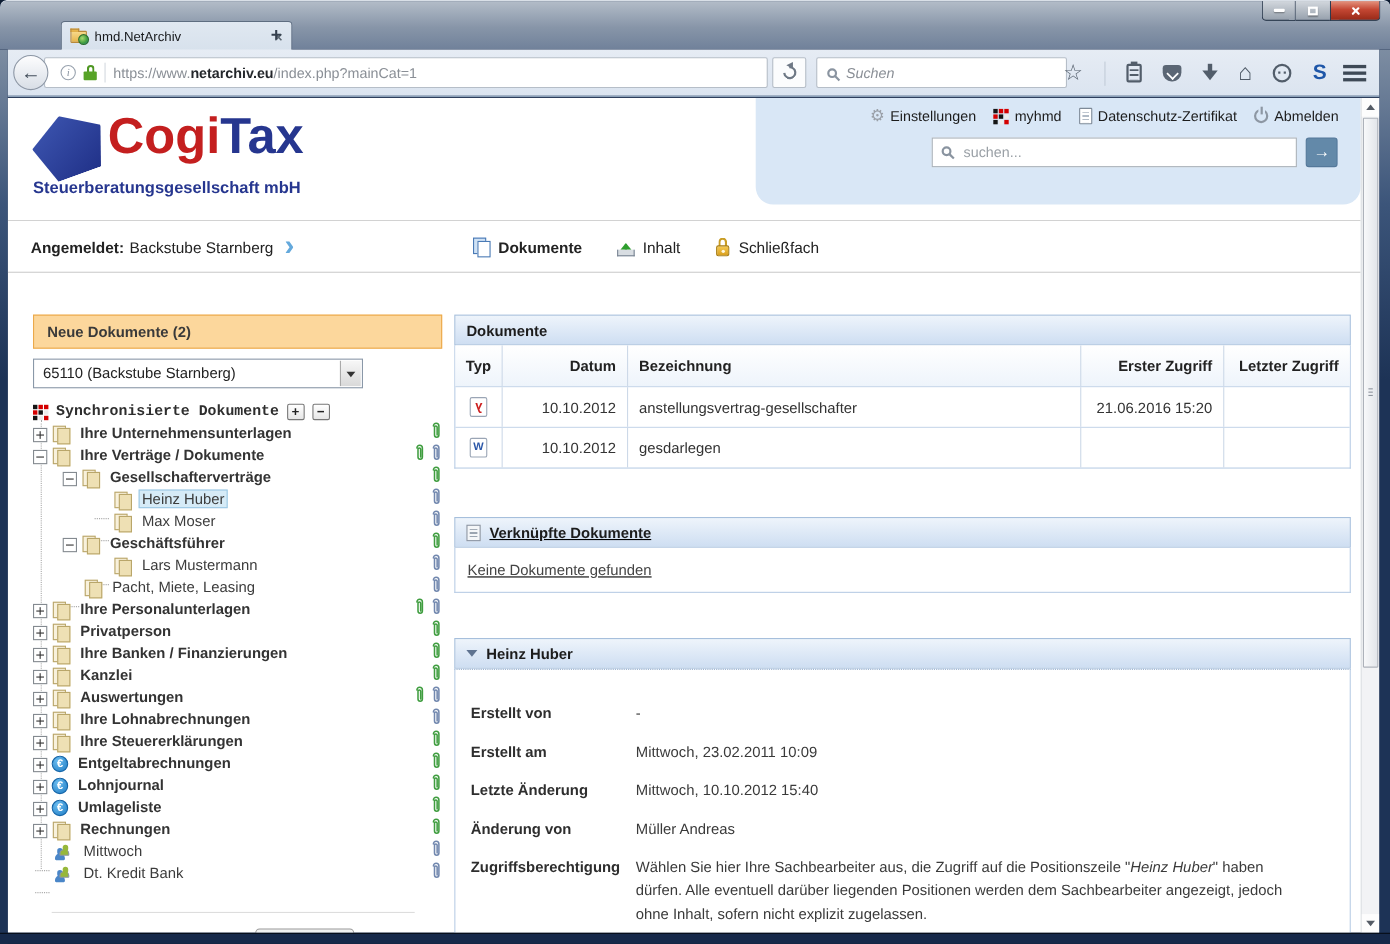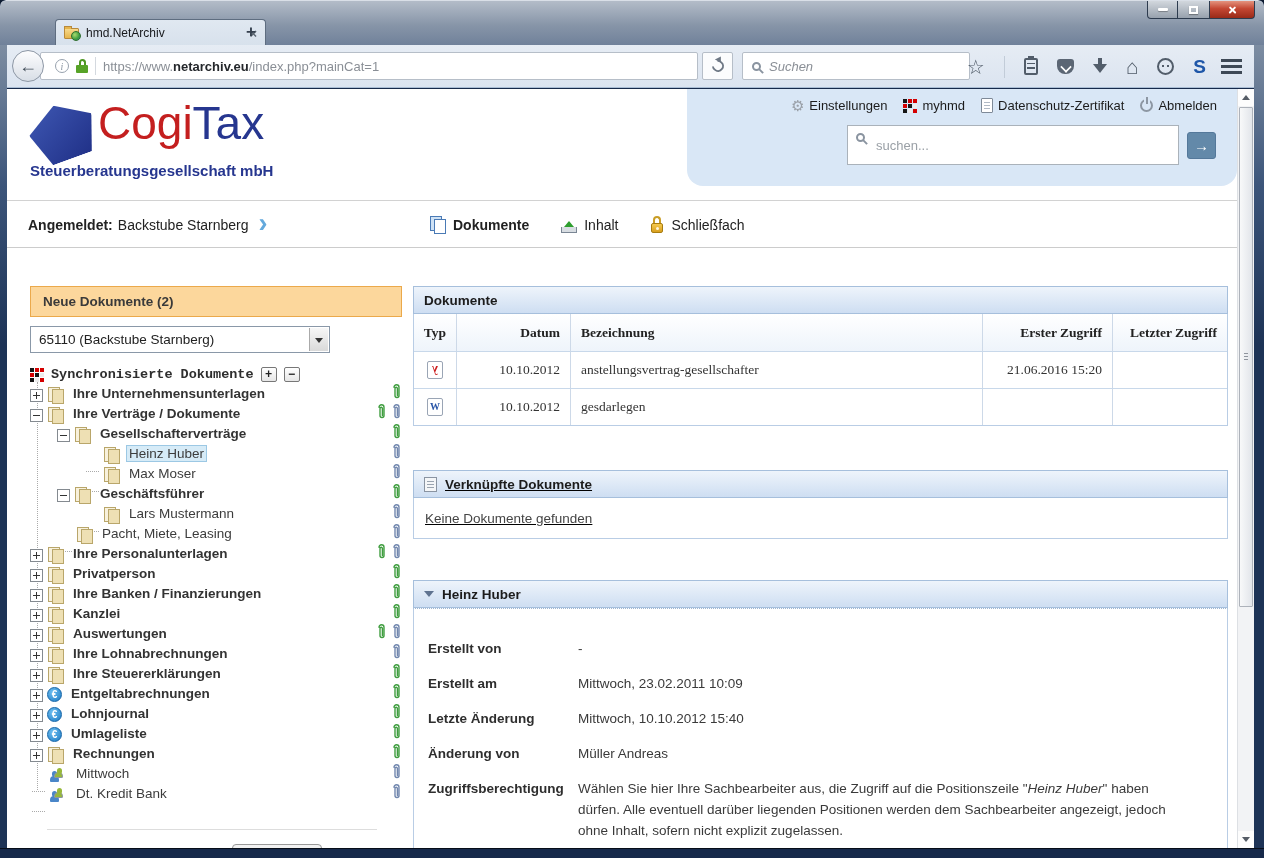--- a/index.html
+++ b/index.html
@@ -66,35 +66,35 @@
   .ham{position:absolute;right:12px;top:14px;width:21px;height:15px;}
   .ham::before{content:'';position:absolute;left:0;right:0;top:0;height:3px;background:#3e4956;box-shadow:0 6px 0 #3e4956,0 12px 0 #3e4956;}
 
   
   .page{position:absolute;top:89px;left:7px;right:10px;bottom:10px;background:#fff;overflow:hidden;}
 
   .site-header{position:absolute;top:0;left:0;right:17px;height:112px;border-bottom:1px solid #d2d2d2;background:#fff;}
   .logo{position:absolute;left:23px;top:10px;}
   .logo-row{display:flex;align-items:flex-start;}
   .pent{width:66px;height:56px;background:linear-gradient(150deg,#3e57b2,#1f2f86);clip-path:polygon(50% 0,100% 36%,81% 100%,19% 100%,0 36%);transform:rotate(-20deg);margin-top:5px;}
-  .logo-text{font-size:46px;font-weight:normal;line-height:1.05;margin-left:2px;letter-spacing:0px;}
+  .logo-text{font-size:46px;font-weight:bold;line-height:1.05;margin-left:2px;letter-spacing:0px;}
   .lg-red{color:#c41f1f;} .lg-blue{color:#26368f;}
   .logo-sub{color:#26368f;font-weight:bold;font-size:15px;margin-top:2px;}
   .blue-panel{position:absolute;top:0;right:0;width:550px;height:97px;background:#d9e7f6;border-radius:0 0 16px 16px;}
   .hdr-links{position:absolute;top:9px;right:20px;display:flex;align-items:center;gap:16px;font-size:13px;color:#1c1c1c;}
   .hdr-link{display:flex;align-items:center;gap:5px;}
   .gear-g{font-size:15px;color:#9aa0a8;line-height:1;}
   .hmd{position:relative;width:14px;height:14px;}
   .hmd::before{content:'';position:absolute;left:0;top:0;width:4px;height:4px;background:#151515;box-shadow:5px 0 #d40000,10px 0 #d40000,0 5px #d40000,5px 5px #151515,10px 5px #ececec,0 10px #151515,5px 10px #ececec,10px 10px #d40000;}
   .doc-ic{width:12px;height:15px;background:#fff;border:1px solid #7e8a98;border-radius:1px;position:relative;}
   .doc-ic::after{content:'';position:absolute;left:2px;right:2px;top:3px;height:9px;background:repeating-linear-gradient(#b0bac6 0 1px,transparent 1px 3px);}
   .pow{position:relative;width:13px;height:13px;border:2px solid #8d97a3;border-radius:50%;}
   .pow::before{content:'';position:absolute;top:-4px;left:3.5px;width:2px;height:7px;background:#8d97a3;box-shadow:0 0 0 2px #d9e7f6;}
   .site-search{position:absolute;top:36px;right:21px;display:flex;gap:8px;align-items:center;}
-  .site-search input{width:332px;height:40px;border:1px solid #aab2ba;padding-left:28px;font-size:13px;font-family:"Liberation Sans",sans-serif;color:#333;background:#fff;}
+  .site-search input{width:332px;height:27px;border:1px solid #aab2ba;padding-left:28px;font-size:13px;font-family:"Liberation Sans",sans-serif;color:#333;background:#fff;}
   .site-search input::placeholder{color:#9aa0a6;}
   .ss-mag{position:absolute;left:9px;top:8px;}
   .go-btn{width:29px;height:27px;background:#6389a9;border:1px solid #54789a;border-radius:3px;color:#fff;font-size:15px;display:flex;align-items:center;justify-content:center;}
 
   .menubar{position:absolute;top:112px;left:0;right:17px;height:47px;border-bottom:1px solid #cccccc;background:#fff;}
   .breadcrumb{position:absolute;left:21px;top:0;height:47px;display:flex;align-items:center;font-size:14px;color:#222;}
   .breadcrumb b{margin-right:5px;}
   .crumb-arr{color:#64a9dc;font-size:27px;font-weight:bold;margin-left:10px;line-height:0;margin-top:-3px;}
   .menu-items{position:absolute;left:423px;top:0;height:47px;display:flex;align-items:center;gap:32px;}
   .menu-item{display:flex;align-items:center;gap:7px;font-size:14px;color:#222;}
@@ -145,21 +145,21 @@
   .sidebar-divider{position:absolute;left:40px;top:740px;width:330px;border-top:1px solid #ddd;}
   .sidebar-bottom-btn{position:absolute;left:225px;top:755px;width:90px;height:22px;border:1px solid #999;border-radius:4px;background:#f2f2f2;}
 
   
   .main{position:absolute;left:406px;top:197px;width:815px;}
   .panel-h{height:28px;background:linear-gradient(#eef4fb,#cedef2);border:1px solid #a6bfdc;display:flex;align-items:center;padding:0 10px;font-weight:bold;font-size:13.5px;color:#1c1c1c;gap:8px;}
   .dtable{border:1px solid #b9cde5;border-top:none;}
   .thead,.trow{display:flex;align-items:stretch;height:37px;font-size:13.5px;}
   .thead{font-weight:bold;background:linear-gradient(#ffffff,#eef4fb);color:#222;}
   .trow{border-top:1px solid #c8d8ea;color:#333;}
-  .cell{display:flex;align-items:center;border-left:1px solid #cdd9e8;padding:0 10px;font-family:Liberation Serif, serif;}
+  .cell{display:flex;align-items:center;border-left:1px solid #cdd9e8;padding:0 10px;}
   .cell:first-child{border-left:none;}
   .c-typ{width:42px;justify-content:center;padding:0;}
   .c-datum{width:114px;justify-content:flex-end;}
   .c-bez{flex:1;}
   .c-erst{width:130px;justify-content:flex-end;}
   .c-letzt{width:115px;justify-content:flex-end;}
   .fic{width:16px;height:18px;background:#fff;border:1px solid #9aa5b5;border-radius:2px;display:flex;align-items:center;justify-content:center;}
   .fic.pdf span{display:inline-block;color:#cc1f1f;font-weight:bold;font-size:12px;transform:rotate(180deg);line-height:1;}
   .fic.word span{color:#2b57a8;font-weight:bold;font-size:10px;line-height:1;}
   .linked{margin-top:44px;text-decoration:underline;}

